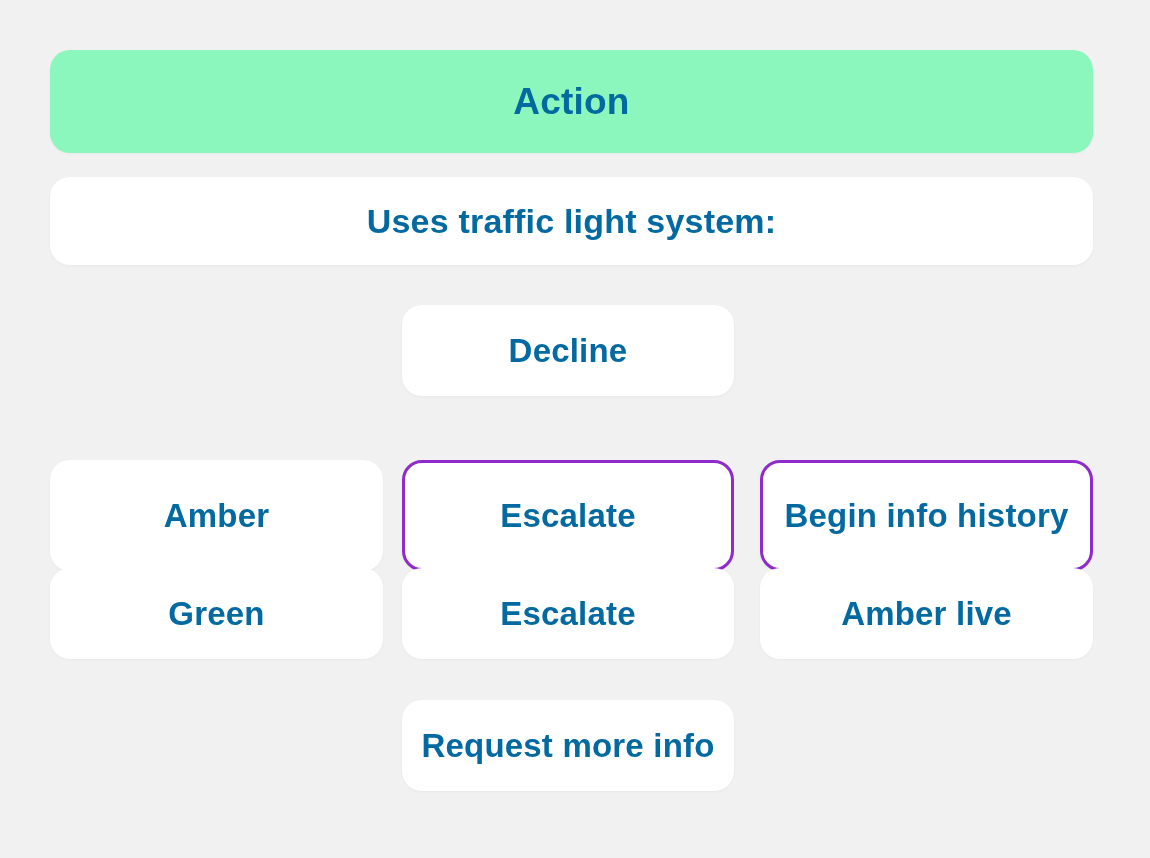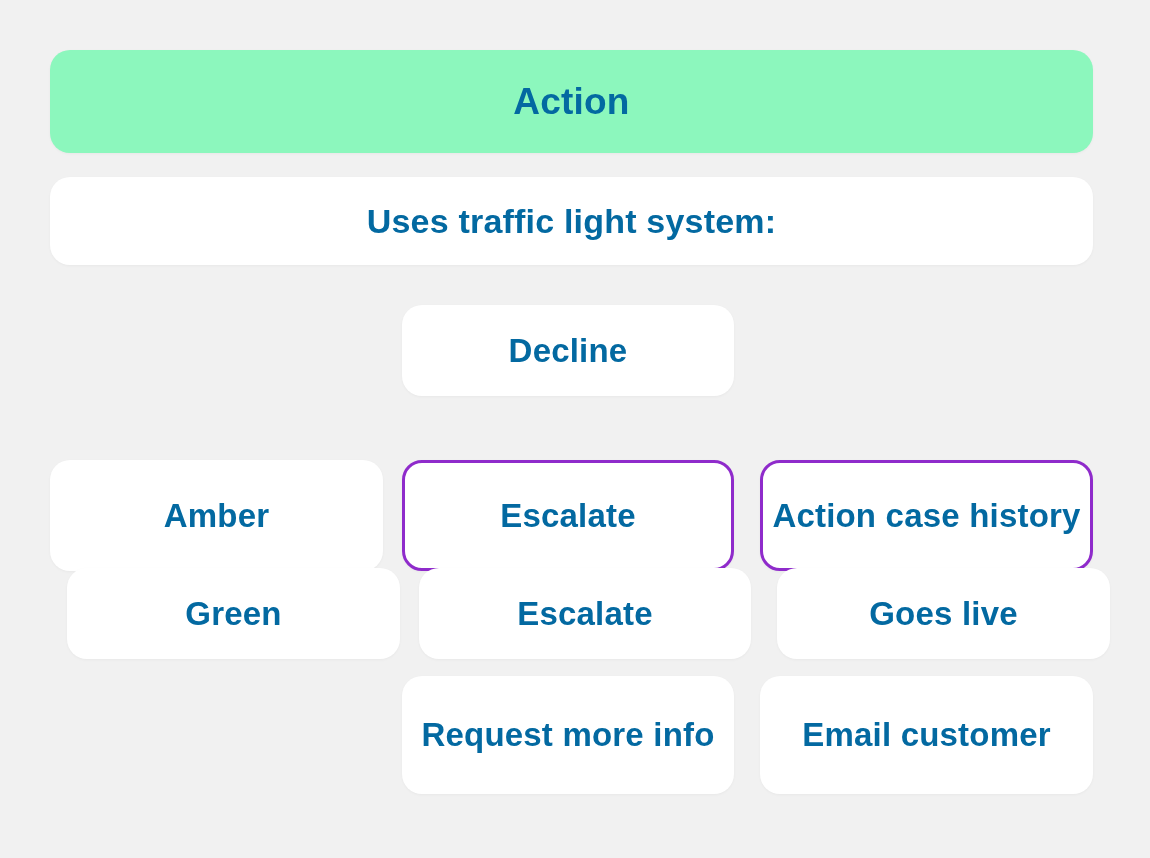--- a/index.html
+++ b/index.html
@@ -41,22 +41,22 @@
   .subtitle-box {
     left: 50px; top: 177px;
     width: 1043px; height: 88px;
     font-size: 34px;
   }
   .c1 { left: 50px;  width: 333px; }
   .c2 { left: 402px; width: 332px; }
   .c3 { left: 760px; width: 333px; }
   .r1 { top: 305px; height: 91px; }
   .r2 { top: 460px; height: 111px; }
-  .r3 { top: 568px; height: 91px; margin-left: 17px; }
-  .r4 { top: 676px; height: 118px; }
+  .r3 { top: 568px; height: 91px; }
+  .r4 { top: 700px; height: 91px; }
   .highlighted {
     border: 3px solid #8F2BCB;
   }
 </style>
 </head>
 <body>
 
 <div class="canvas">
 
   <div class="box header-box">
@@ -71,33 +71,30 @@
     <span>Decline</span>
   </div>
 
   <div class="box c1 r2">
     <span>Amber</span>
   </div>
   <div class="box c2 r2 highlighted">
     <span>Escalate</span>
   </div>
   <div class="box c3 r2 highlighted">
-    <span>Action case history</span>
+    <span>Begin info history</span>
   </div>
 
   <div class="box c1 r3">
     <span>Green</span>
   </div>
   <div class="box c2 r3">
     <span>Escalate</span>
   </div>
   <div class="box c3 r3">
-    <span>Goes live</span>
+    <span>Amber live</span>
   </div>
 
   <div class="box c2 r4">
     <span>Request more info</span>
   </div>
-  <div class="box c3 r4">
-    <span>Email customer</span>
-  </div>
 
 </div>
 
 </body></html>

